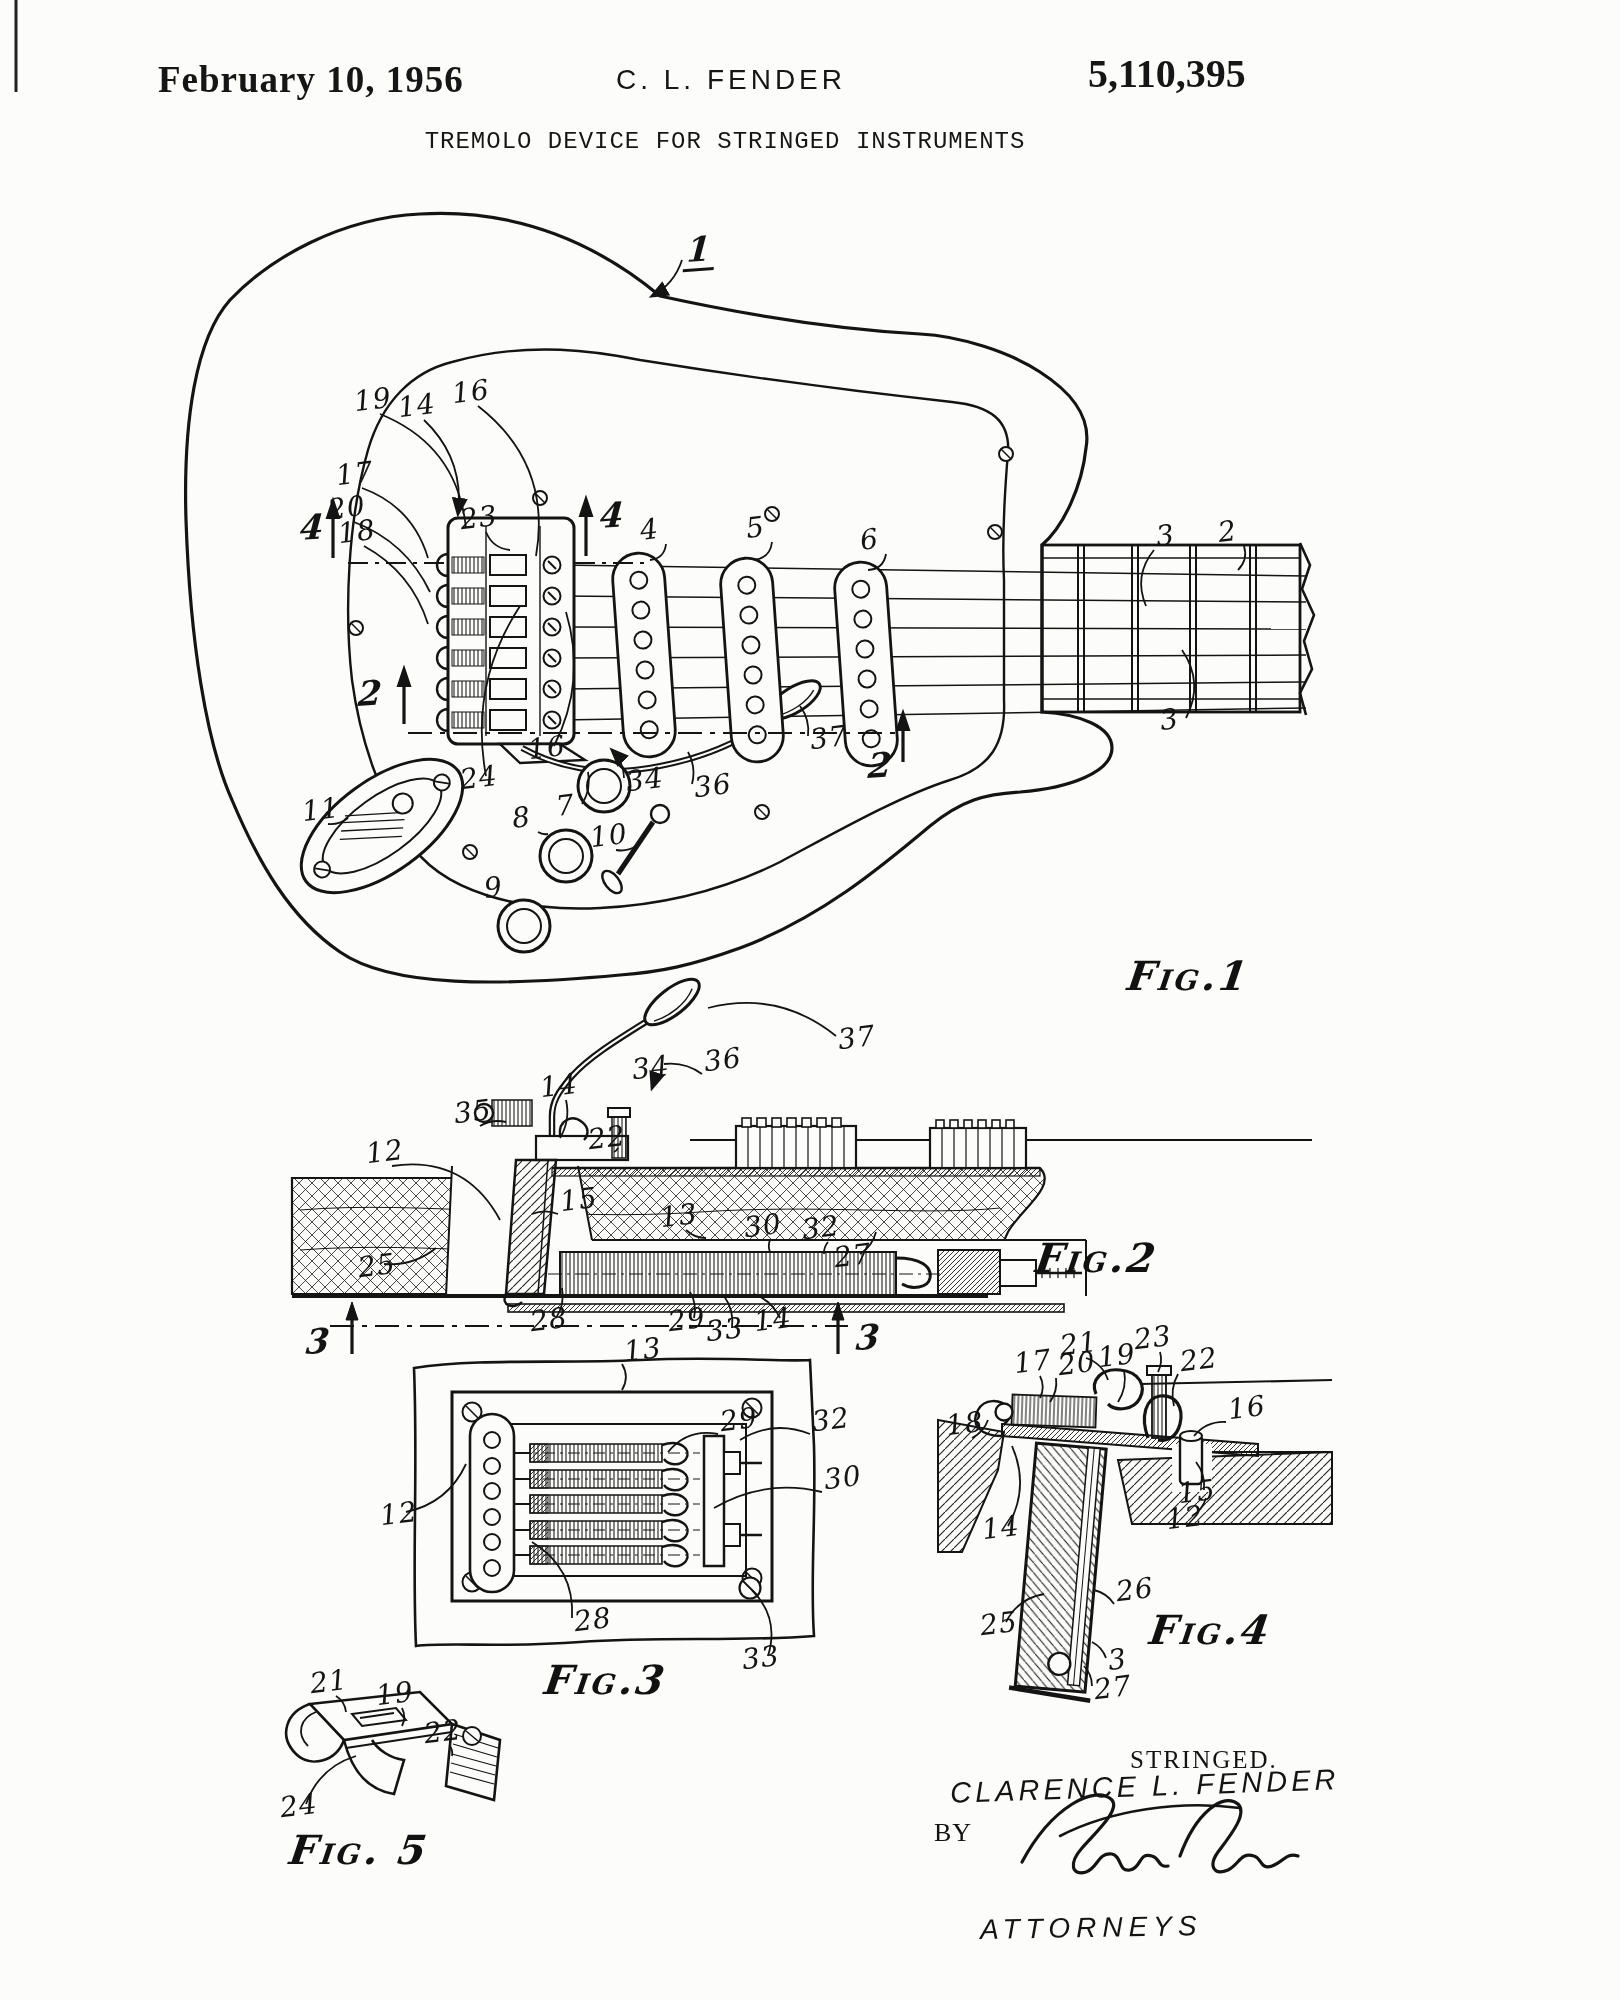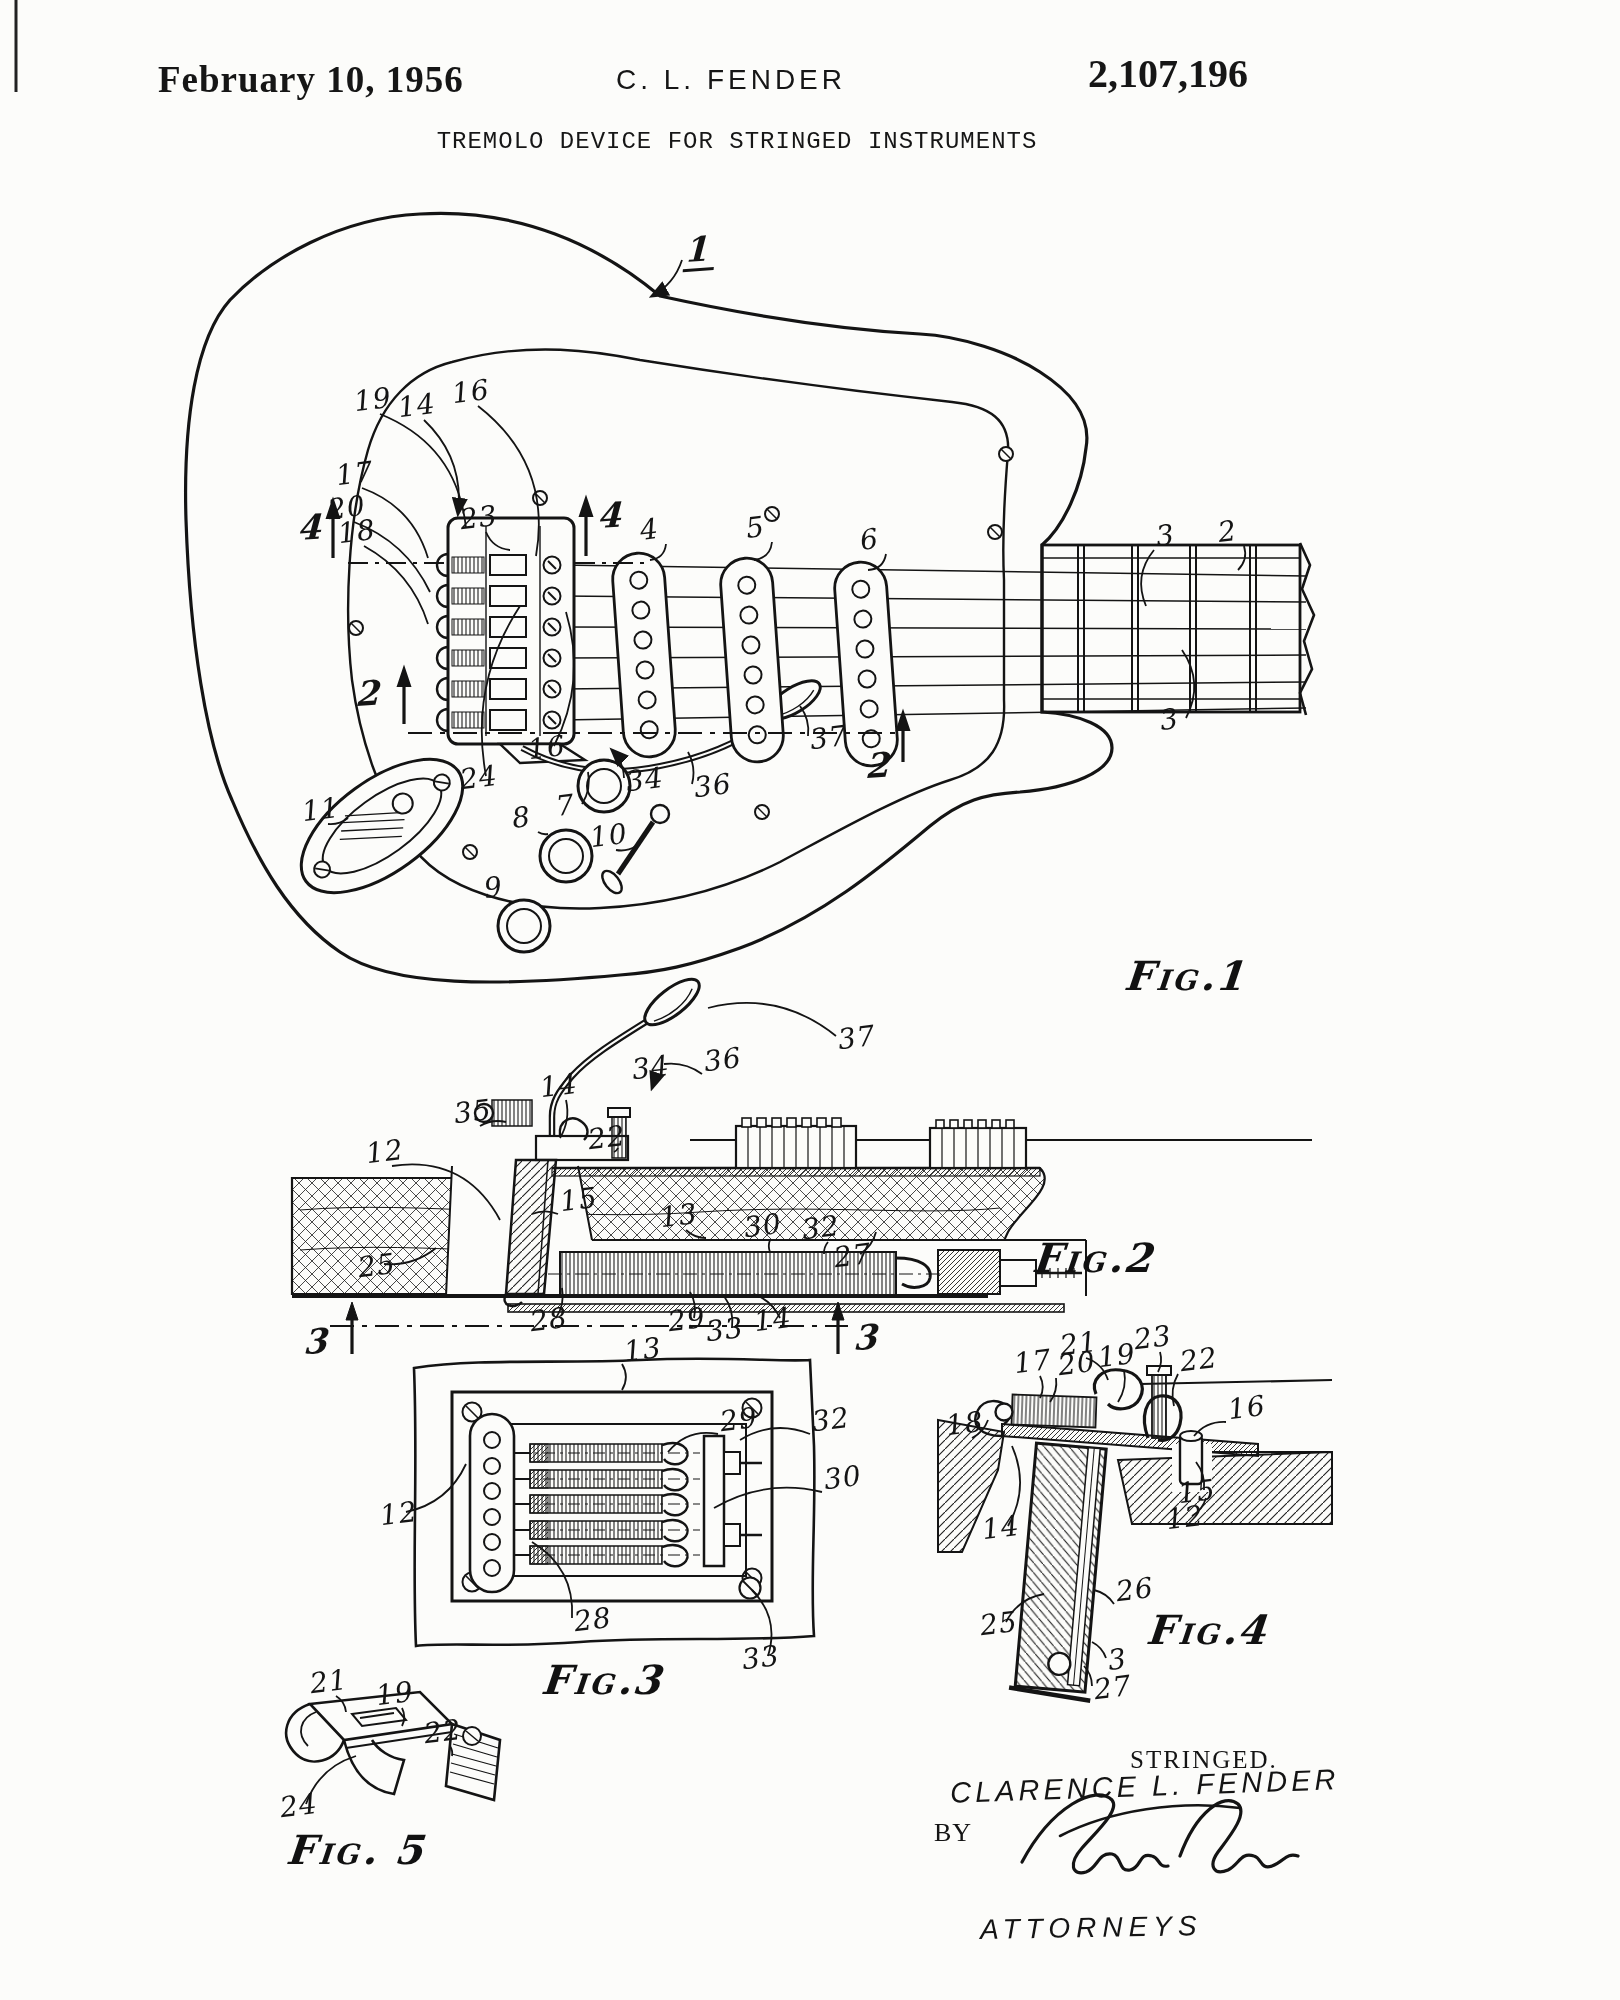--- a/index.html
+++ b/index.html
@@ -3,21 +3,21 @@
 <meta charset="utf-8">
 <style>
   html,body{margin:0;padding:0;}
   body{width:1620px;height:2000px;background:#f2f2ee;font-family:"Liberation Serif",serif;}
   #page{position:relative;width:1620px;height:2000px;background:#fcfcfa;overflow:hidden;color:#161616;}
   #art{position:absolute;left:0;top:0;width:1620px;height:2000px;}
   .hdr{position:absolute;white-space:nowrap;}
   #issue-date{left:158px;top:58px;font:bold 37px "Liberation Serif",serif;letter-spacing:1px;}
   #patent-number{left:1088px;top:50px;font:bold 40px "Liberation Serif",serif;}
   #inventor-header{left:0;top:64px;width:1450px;text-align:center;font:28px "Liberation Sans",sans-serif;letter-spacing:4px;margin-left:6px;}
-  #doc-title{left:0;top:128px;width:1450px;text-align:center;font:24px "Liberation Mono",monospace;letter-spacing:1px;padding-left:12px;}
+  #doc-title{left:0;top:128px;width:1450px;text-align:center;font:24px "Liberation Mono",monospace;letter-spacing:1px;}
   #filed-line{left:0;top:186px;width:1500px;text-align:center;font:24px "Liberation Mono",monospace;letter-spacing:1px;}
   .plabel{position:absolute;font:italic 28px "DejaVu Serif",serif;color:#141414;transform:rotate(-7deg);letter-spacing:1px;line-height:1;}
   .plabel.big{font-weight:bold;font-size:34px;transform:rotate(-4deg) skewX(-8deg);}
   .plabel.ul{border-bottom:3px solid #141414;padding:0 3px 2px 3px;}
   .fig-caption{position:absolute;font:bold italic 40px "DejaVu Serif",serif;font-variant:small-caps;letter-spacing:3px;transform:skewX(-8deg);color:#111;line-height:1;}
   .sig{position:absolute;white-space:nowrap;color:#141414;}
   #sig-heading{left:1130px;top:1746px;font:25px "Liberation Serif",serif;letter-spacing:2px;}
   #sig-name{left:950px;top:1770px;font:italic 29px "Liberation Sans",sans-serif;letter-spacing:4px;transform:rotate(-2deg);}
   #sig-by{left:934px;top:1818px;font:26px "Liberation Serif",serif;letter-spacing:1px;}
   #sig-attorneys{left:980px;top:1912px;font:italic 28px "Liberation Sans",sans-serif;letter-spacing:6px;transform:rotate(-1deg);}
@@ -439,21 +439,21 @@
         <path d="M 1092 1686 Q 1092 1674.4 1084 1666" class="leader"></path>
         <path d="M 336 1696 Q 345 1701.5 346 1712" class="leader"></path>
         <path d="M 402 1708 Q 406.5 1717 402 1726" class="leader"></path>
         <path d="M 450 1746 Q 453 1750.6 452 1756" class="leader"></path>
         <path d="M 306 1804 Q 319 1767.5 356 1756" class="leader"></path>
       </g>
   </svg>
 
   <div class="hdr" id="issue-date">February 10, 1956</div>
   <div class="hdr" id="inventor-header">C. L. FENDER</div>
-  <div class="hdr" id="patent-number">2,107,196</div>
+  <div class="hdr" id="patent-number">5,110,395</div>
   <div class="hdr" id="doc-title">TREMOLO DEVICE FOR STRINGED INSTRUMENTS</div>
 
   <div id="label-layer">
       <div class="fig-caption" style="left: 1128px; top: 956px;">Fig.1</div>
       <div class="plabel big ul" style="left: 684px; top: 232px;">1</div>
       <div class="plabel big" style="left: 300px; top: 510px;">4</div>
       <div class="plabel" style="left: 354px; top: 386px;">19</div>
       <div class="plabel" style="left: 398px; top: 392px;">14</div>
       <div class="plabel" style="left: 452px; top: 378px;">16</div>
       <div class="plabel big" style="left: 600px; top: 498px;">4</div>

